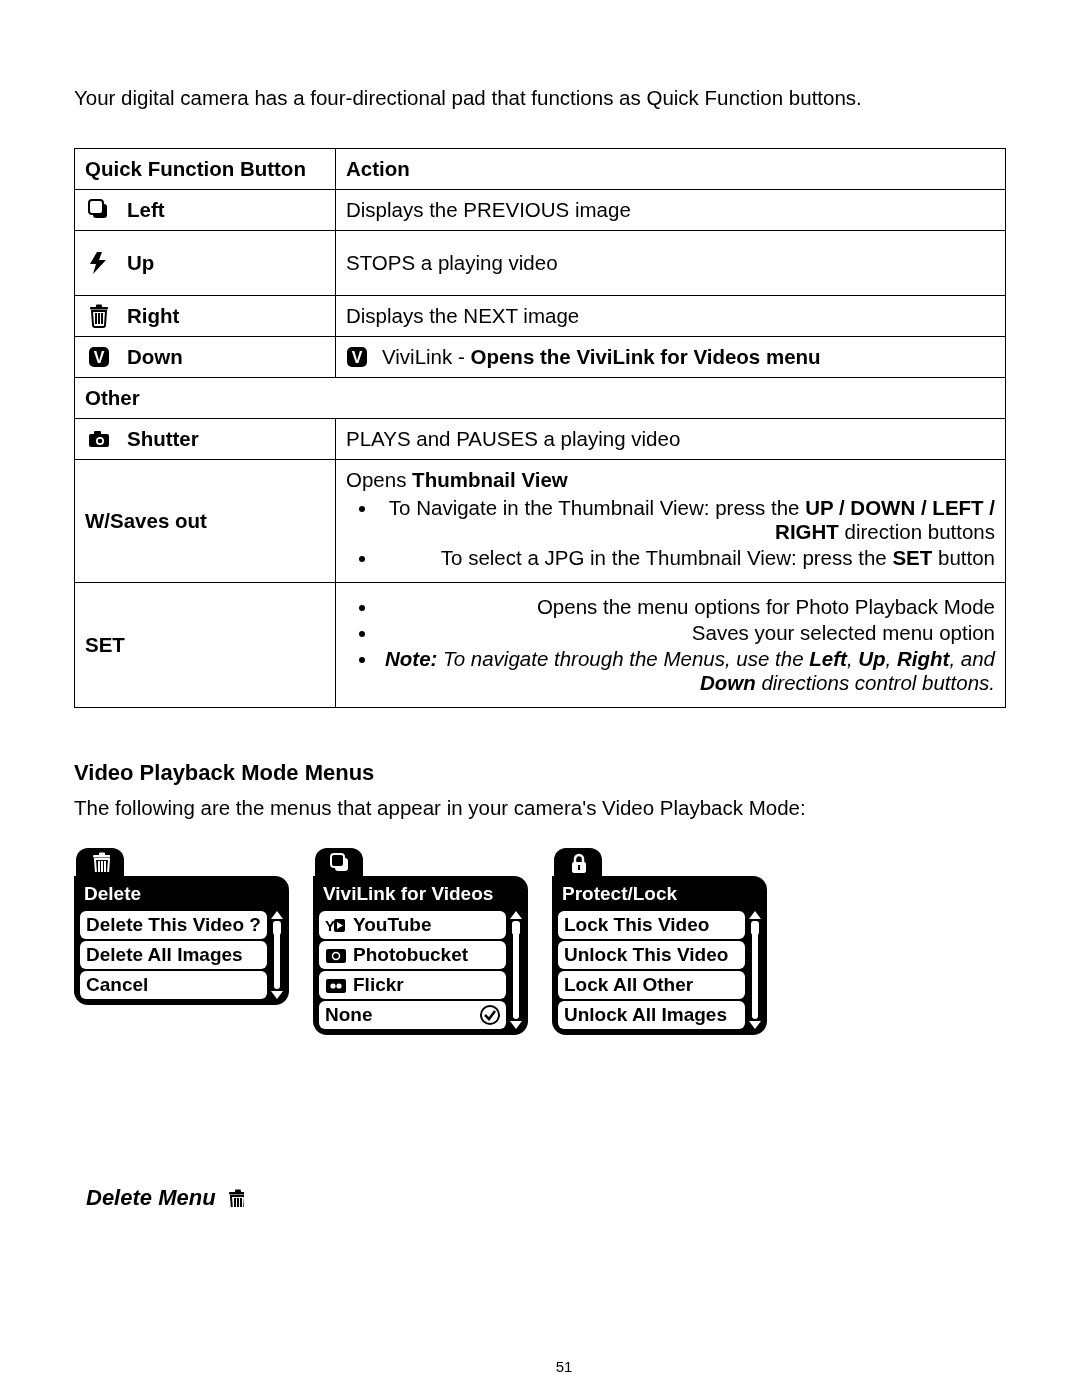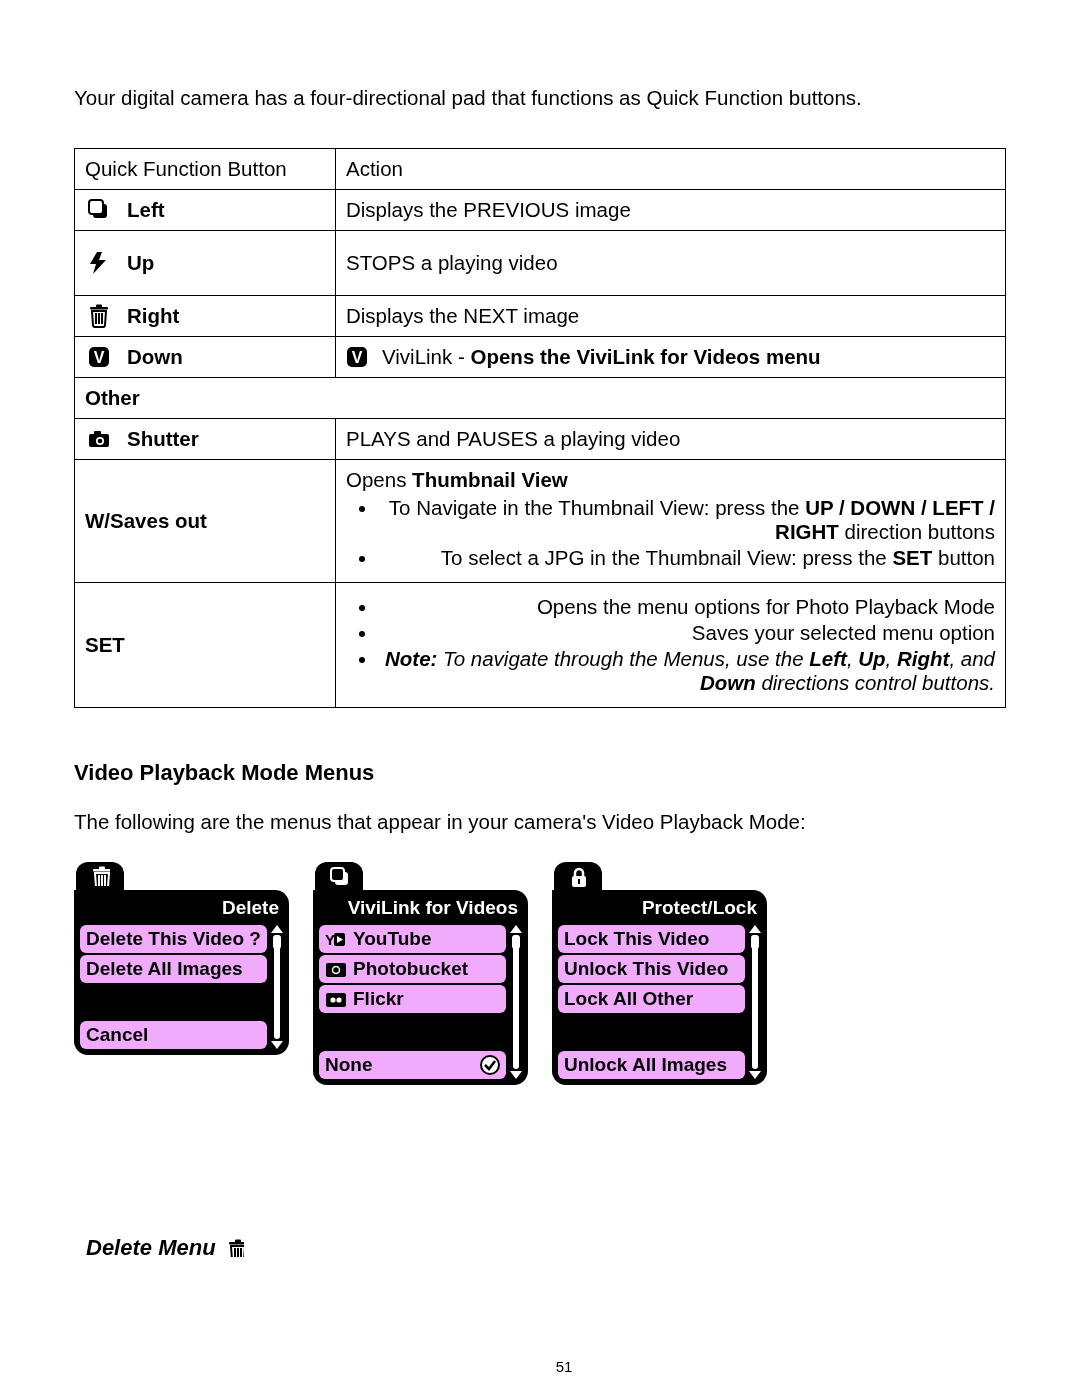--- a/index.html
+++ b/index.html
@@ -26,21 +26,21 @@
     width: 100%;
     font-size: 20.5px;
   }
   table.qf th, table.qf td {
     border: 1px solid #000;
     padding: 8px 10px;
     text-align: left;
     vertical-align: middle;
   }
   table.qf th {
-    font-weight: normal;
+    font-weight: bold;
     background: #fff;
   }
   .cell-btn {
     display: flex;
     align-items: center;
     gap: 14px;
   }
   .cell-btn .icon {
     width: 28px;
     display: inline-flex;
@@ -56,21 +56,21 @@
   .ul {
     margin: 4px 0 4px 8px;
     padding-left: 24px;
     text-align: right;
   }
   .ul li { margin: 2px 0; font-size: 20.5px; }
 
   h2.section {
     font-size: 22px;
     font-weight: bold;
-    margin: 52px 0 24px 0;
+    margin: 52px 0 10px 0;
   }
   .section-sub {
     font-size: 20.5px;
     margin: 0 0 28px 0;
   }
 
   .menus-row {
     display: flex;
     gap: 24px;
     align-items: flex-start;
@@ -99,47 +99,46 @@
     background: #000;
     border-radius: 0 14px 14px 14px;
     padding: 6px 6px 6px 6px;
   }
   .menu-title {
     color: #fff;
     font-weight: bold;
     font-size: 19px;
     padding: 1px 4px 6px 4px;
     white-space: nowrap;
-    text-align: right;
   }
   .menu-list {
     display: flex;
     gap: 4px;
     align-items: stretch;
   }
   .menu-items {
     flex: 1;
     display: flex;
     flex-direction: column;
     gap: 0;
   }
   .menu-item {
-    background: #f0abfc;
+    background: #ffffff;
     color: #000;
     font-weight: bold;
     font-size: 19px;
     padding: 3px 6px;
     border-radius: 6px;
     margin-bottom: 2px;
     display: flex;
     align-items: center;
     gap: 6px;
     white-space: nowrap;
   }
-  .menu-item:last-child { margin-bottom: 0; margin-top: 36px; }
+  .menu-item:last-child { margin-bottom: 0; }
   .menu-item.none {
     justify-content: center;
   }
   .menu-item .mi-icon {
     width: 22px; height: 18px;
     display: inline-flex; align-items: center; justify-content: center;
   }
   .check-badge {
     width: 20px; height: 20px;
     display: inline-flex; align-items:center; justify-content:center;

